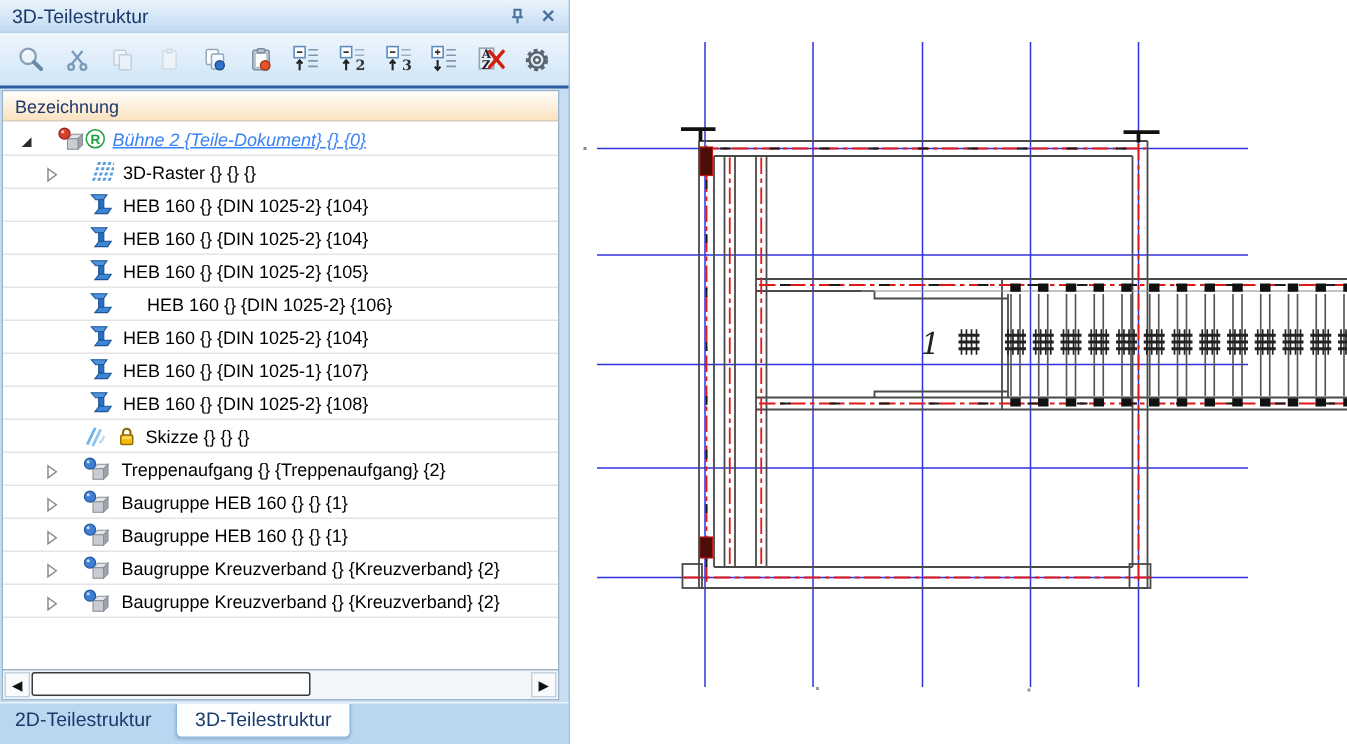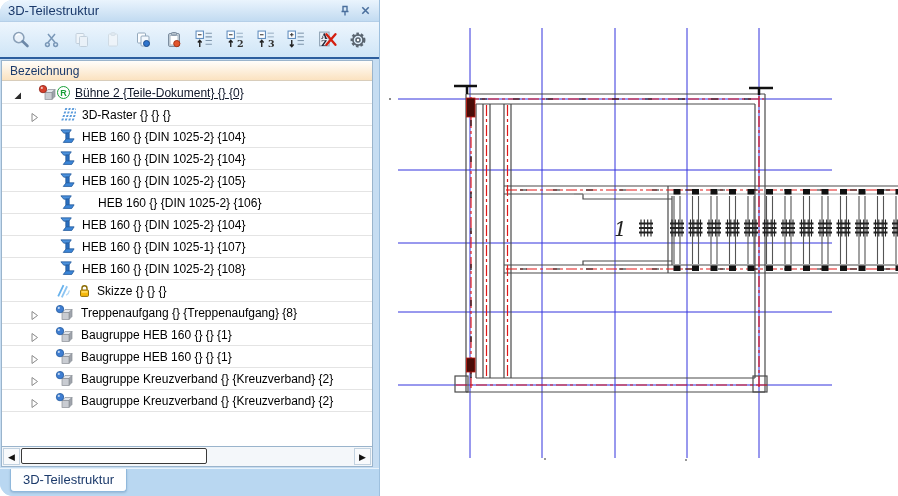--- a/index.html
+++ b/index.html
@@ -1,18 +1,18 @@
 <!DOCTYPE html>
 <html><head>
 <meta charset="utf-8">
 <style>
   html,body{margin:0;padding:0;background:#fff;}
   *{box-sizing:border-box;}
   .screen{position:relative;width:898px;height:496px;overflow:hidden;background:#fff;
-          font-family:"Liberation Sans",sans-serif;border-radius:13px;}
+          font-family:"Liberation Sans",sans-serif;}
   
   .panel{position:absolute;left:0;top:0;width:380px;height:496px;background:#c6ddf2;
          border-right:1px solid #9ec0de;}
   .titlebar{position:absolute;left:0;top:0;width:100%;height:22px;
             background:linear-gradient(#eaf4fd,#c2dbf1);
             display:flex;align-items:center;padding:0 6px 0 8px;
             border-bottom:1px solid #b5cfe8;}
   .titlebar .cap{font-size:13px;color:#1b3a6b;flex:1;}
   .winbtn{width:16px;height:16px;display:flex;align-items:center;justify-content:center;margin-left:4px;cursor:default;}
   .toolbar{position:absolute;left:0;top:22px;width:100%;height:37px;
@@ -22,21 +22,21 @@
   .tbtn{width:22px;height:22px;display:flex;align-items:center;justify-content:center;}
   .tbtn.gear{margin-left:auto;}
   .body{position:absolute;left:1px;top:60px;width:372px;height:407px;background:#fff;
         border:1px solid #9ab4cc;}
   .colhdr{height:20px;background:linear-gradient(#fffefb,#fbe2c0);
           border-bottom:1px solid #d8cdbb;font-size:12px;color:#1b3a6b;
           display:flex;align-items:center;padding-left:8px;}
   .tree{position:absolute;left:0;top:21px;right:0;bottom:20px;overflow:hidden;}
   .trow{position:relative;height:22px;border-bottom:1px solid #e4e4e4;background:#fff;}
   .trow span.lbl{position:absolute;top:4px;font-size:12px;color:#000;white-space:nowrap;}
-  .trow.hl span.lbl{color:#0f172a;text-decoration:underline;}
+  .trow.hl span.lbl{color:#3b82f6;text-decoration:underline;font-style:italic;}
   .exp{position:absolute;top:5px;width:11px;height:11px;}
   .ticon{position:absolute;top:2px;width:18px;height:17px;}
   .badge{position:absolute;top:4px;width:13px;height:13px;border:1.4px solid #18a038;border-radius:50%;
          color:#18a038;font-size:9px;font-weight:bold;display:flex;align-items:center;justify-content:center;}
   .lock{position:absolute;top:4px;width:13px;height:14px;}
   
   .hscroll{position:absolute;left:0;bottom:0;right:0;height:20px;border-top:1px solid #9ab4cc;background:#f4f7fa;}
   .harrow{position:absolute;top:1px;width:17px;height:17px;background:#f8fafc;border:1px solid #c2d2e0;
           display:flex;align-items:center;justify-content:center;font-size:9px;color:#111;}
   .harrow.left{left:1px;} .harrow.right{right:1px;}
@@ -297,21 +297,21 @@
             <span class="exp" style="left: 27px;"><svg width="11" height="11" viewBox="0 0 11 11">
                 <polygon points="3,1.5 8.5,5.5 3,9.5" fill="#fff" stroke="#8a8a8a"></polygon>
               </svg></span>
             <span class="ticon" style="left: 53px;"><svg width="18" height="17" viewBox="0 0 18 16">
                 <polygon points="7,8 10,5 17,5 14,8" fill="#e2e5ea" stroke="#8a8f96" stroke-width="0.7"></polygon>
                 <polygon points="14,8 17,5 17,12 14,15" fill="#9fa4ac" stroke="#8a8f96" stroke-width="0.7"></polygon>
                 <rect x="7" y="8" width="7" height="7" fill="#c9ccd2" stroke="#8a8f96" stroke-width="0.7"></rect>
                 <circle cx="5" cy="4.6" r="3.7" fill="#3f7ed2" stroke="#235a9e" stroke-width="0.8"></circle>
                 <circle cx="3.8" cy="3.4" r="1.1" fill="#ffffff" opacity="0.7"></circle>
               </svg></span>
-            <span class="lbl" style="left: 79px;">Treppenaufgang {} {Treppenaufgang} {8}</span>
+            <span class="lbl" style="left: 79px;">Treppenaufgang {} {Treppenaufgang} {2}</span>
           </div>
           <div class="trow">
             <span class="exp" style="left: 27px;"><svg width="11" height="11" viewBox="0 0 11 11">
                 <polygon points="3,1.5 8.5,5.5 3,9.5" fill="#fff" stroke="#8a8a8a"></polygon>
               </svg></span>
             <span class="ticon" style="left: 53px;"><svg width="18" height="17" viewBox="0 0 18 16">
                 <polygon points="7,8 10,5 17,5 14,8" fill="#e2e5ea" stroke="#8a8f96" stroke-width="0.7"></polygon>
                 <polygon points="14,8 17,5 17,12 14,15" fill="#9fa4ac" stroke="#8a8f96" stroke-width="0.7"></polygon>
                 <rect x="7" y="8" width="7" height="7" fill="#c9ccd2" stroke="#8a8f96" stroke-width="0.7"></rect>
                 <circle cx="5" cy="4.6" r="3.7" fill="#3f7ed2" stroke="#235a9e" stroke-width="0.8"></circle>
@@ -360,20 +360,21 @@
           </div>
         </div>
       <div class="hscroll">
         <div class="harrow left">◀</div>
         <div class="hthumb" id="hthumb" style="left: 19px; width: 186px;"></div>
         <div class="harrow right">▶</div>
       </div>
     </div>
 
     <div class="tabstrip" id="tabstrip">
+        <div class="tab">2D-Teilestruktur</div>
         <div class="tab active">3D-Teilestruktur</div>
       </div>
   </div>
 
   <div class="canvas">
     <svg id="cad" width="518" height="496" viewBox="0 0 518 496">
       <defs>
         <g id="grate">
           <path d="M-5 -8.5 V8.5 M-1.7 -8.5 V8.5 M1.7 -8.5 V8.5 M5 -8.5 V8.5" stroke="#222" stroke-width="1.1" fill="none"></path>
           <path d="M-7 -4.5 H7 M-7 0 H7 M-7 4.5 H7" stroke="#222" stroke-width="2" fill="none"></path>

